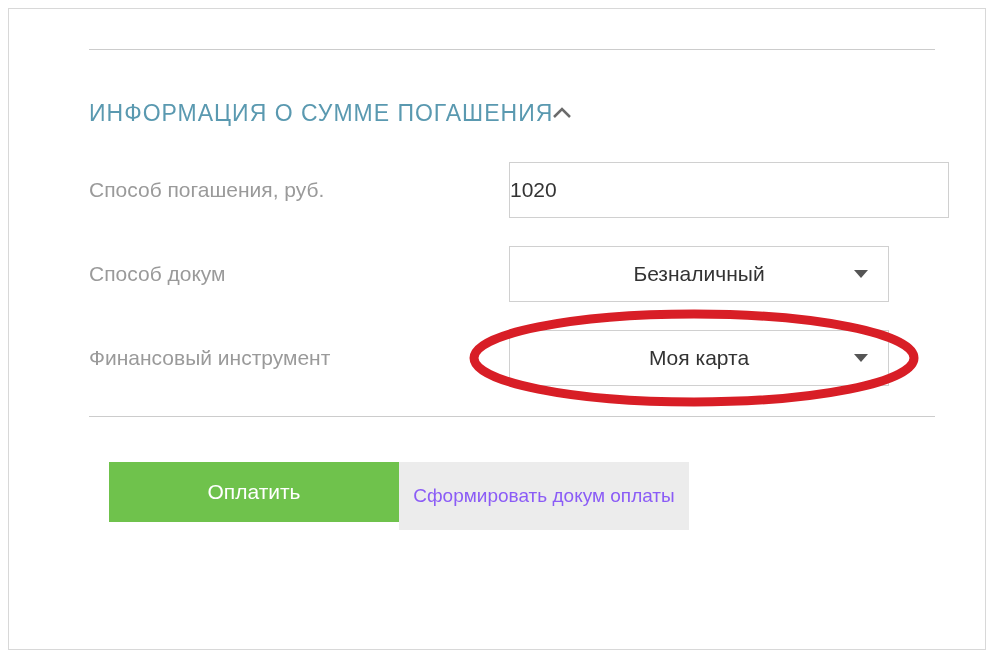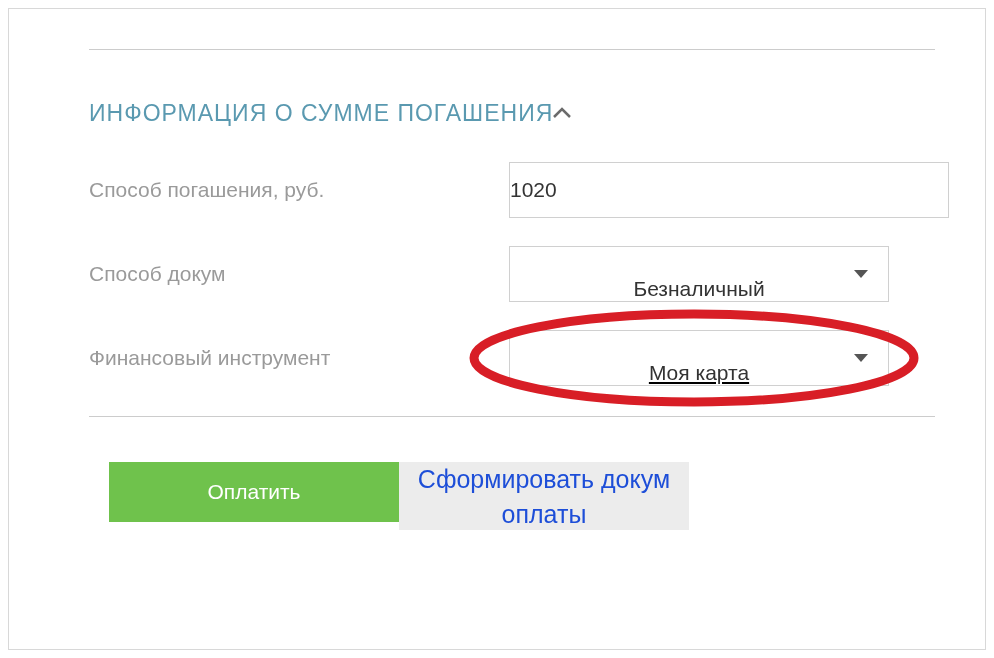--- a/index.html
+++ b/index.html
@@ -62,42 +62,41 @@
       font-size: 21px;
       color: #333333;
       background: #ffffff;
       outline: none;
     }
     .select-field {
       border: 1px solid #d0d0d0;
       height: 56px;
       width: 380px;
       display: flex;
-      align-items: flex-end;
+      align-items: center;
       justify-content: center;
       font-size: 21px;
       color: #333333;
       background: #ffffff;
       position: relative;
       cursor: pointer;
     }
     .select-caret {
       position: absolute;
       right: 20px;
       top: 50%;
       transform: translateY(-50%);
       width: 0;
       height: 0;
       border-left: 7px solid transparent;
       border-right: 7px solid transparent;
       border-top: 8px solid #555555;
     }
     .highlight-wrapper {
       position: relative;
-      text-decoration: underline;
     }
     .red-ellipse {
       position: absolute;
       left: -45px;
       top: -22px;
       width: 460px;
       height: 100px;
       pointer-events: none;
       z-index: 5;
     }
@@ -116,25 +115,25 @@
       background: #6fc24c;
       color: #ffffff;
       border: none;
       height: 60px;
       width: 290px;
       font-size: 21px;
       cursor: pointer;
     }
     .btn-secondary {
       background: #ececec;
-      color: #1d4ed8;
+      color: #8b5cf6;
       border: none;
       height: 68px;
       width: 290px;
-      font-size: 25px;
+      font-size: 19px;
       cursor: pointer;
       line-height: 1.4;
       text-align: center;
     }
   </style>
 </head>
 <body>
 
 <div class="container">
   <div class="top-divider"></div>

